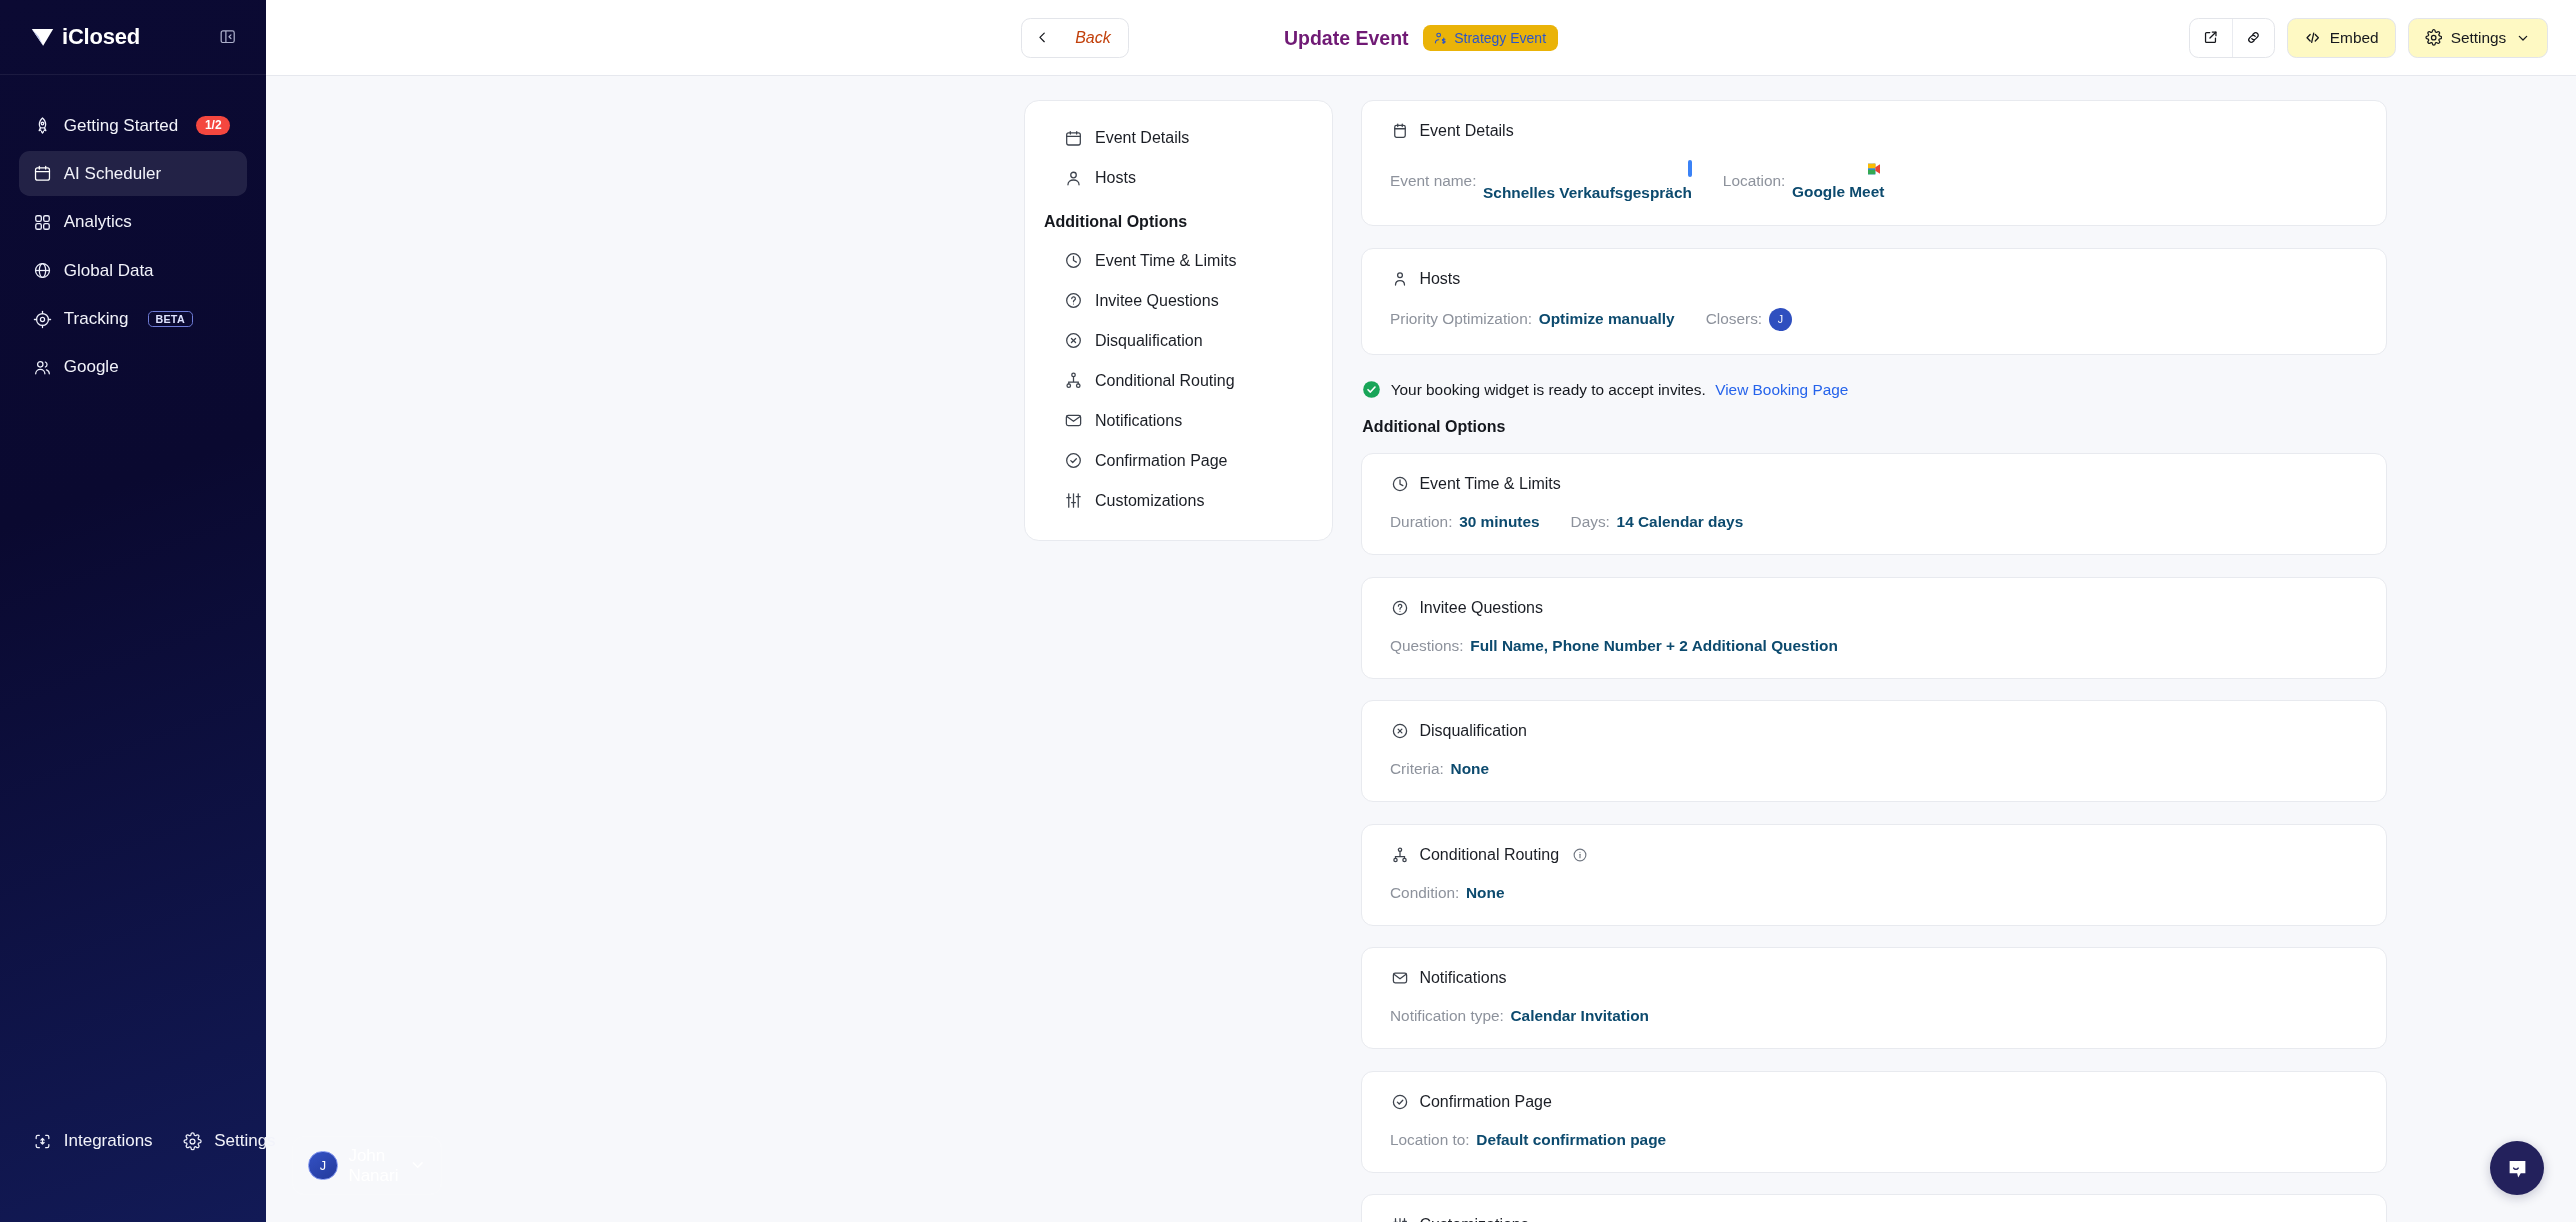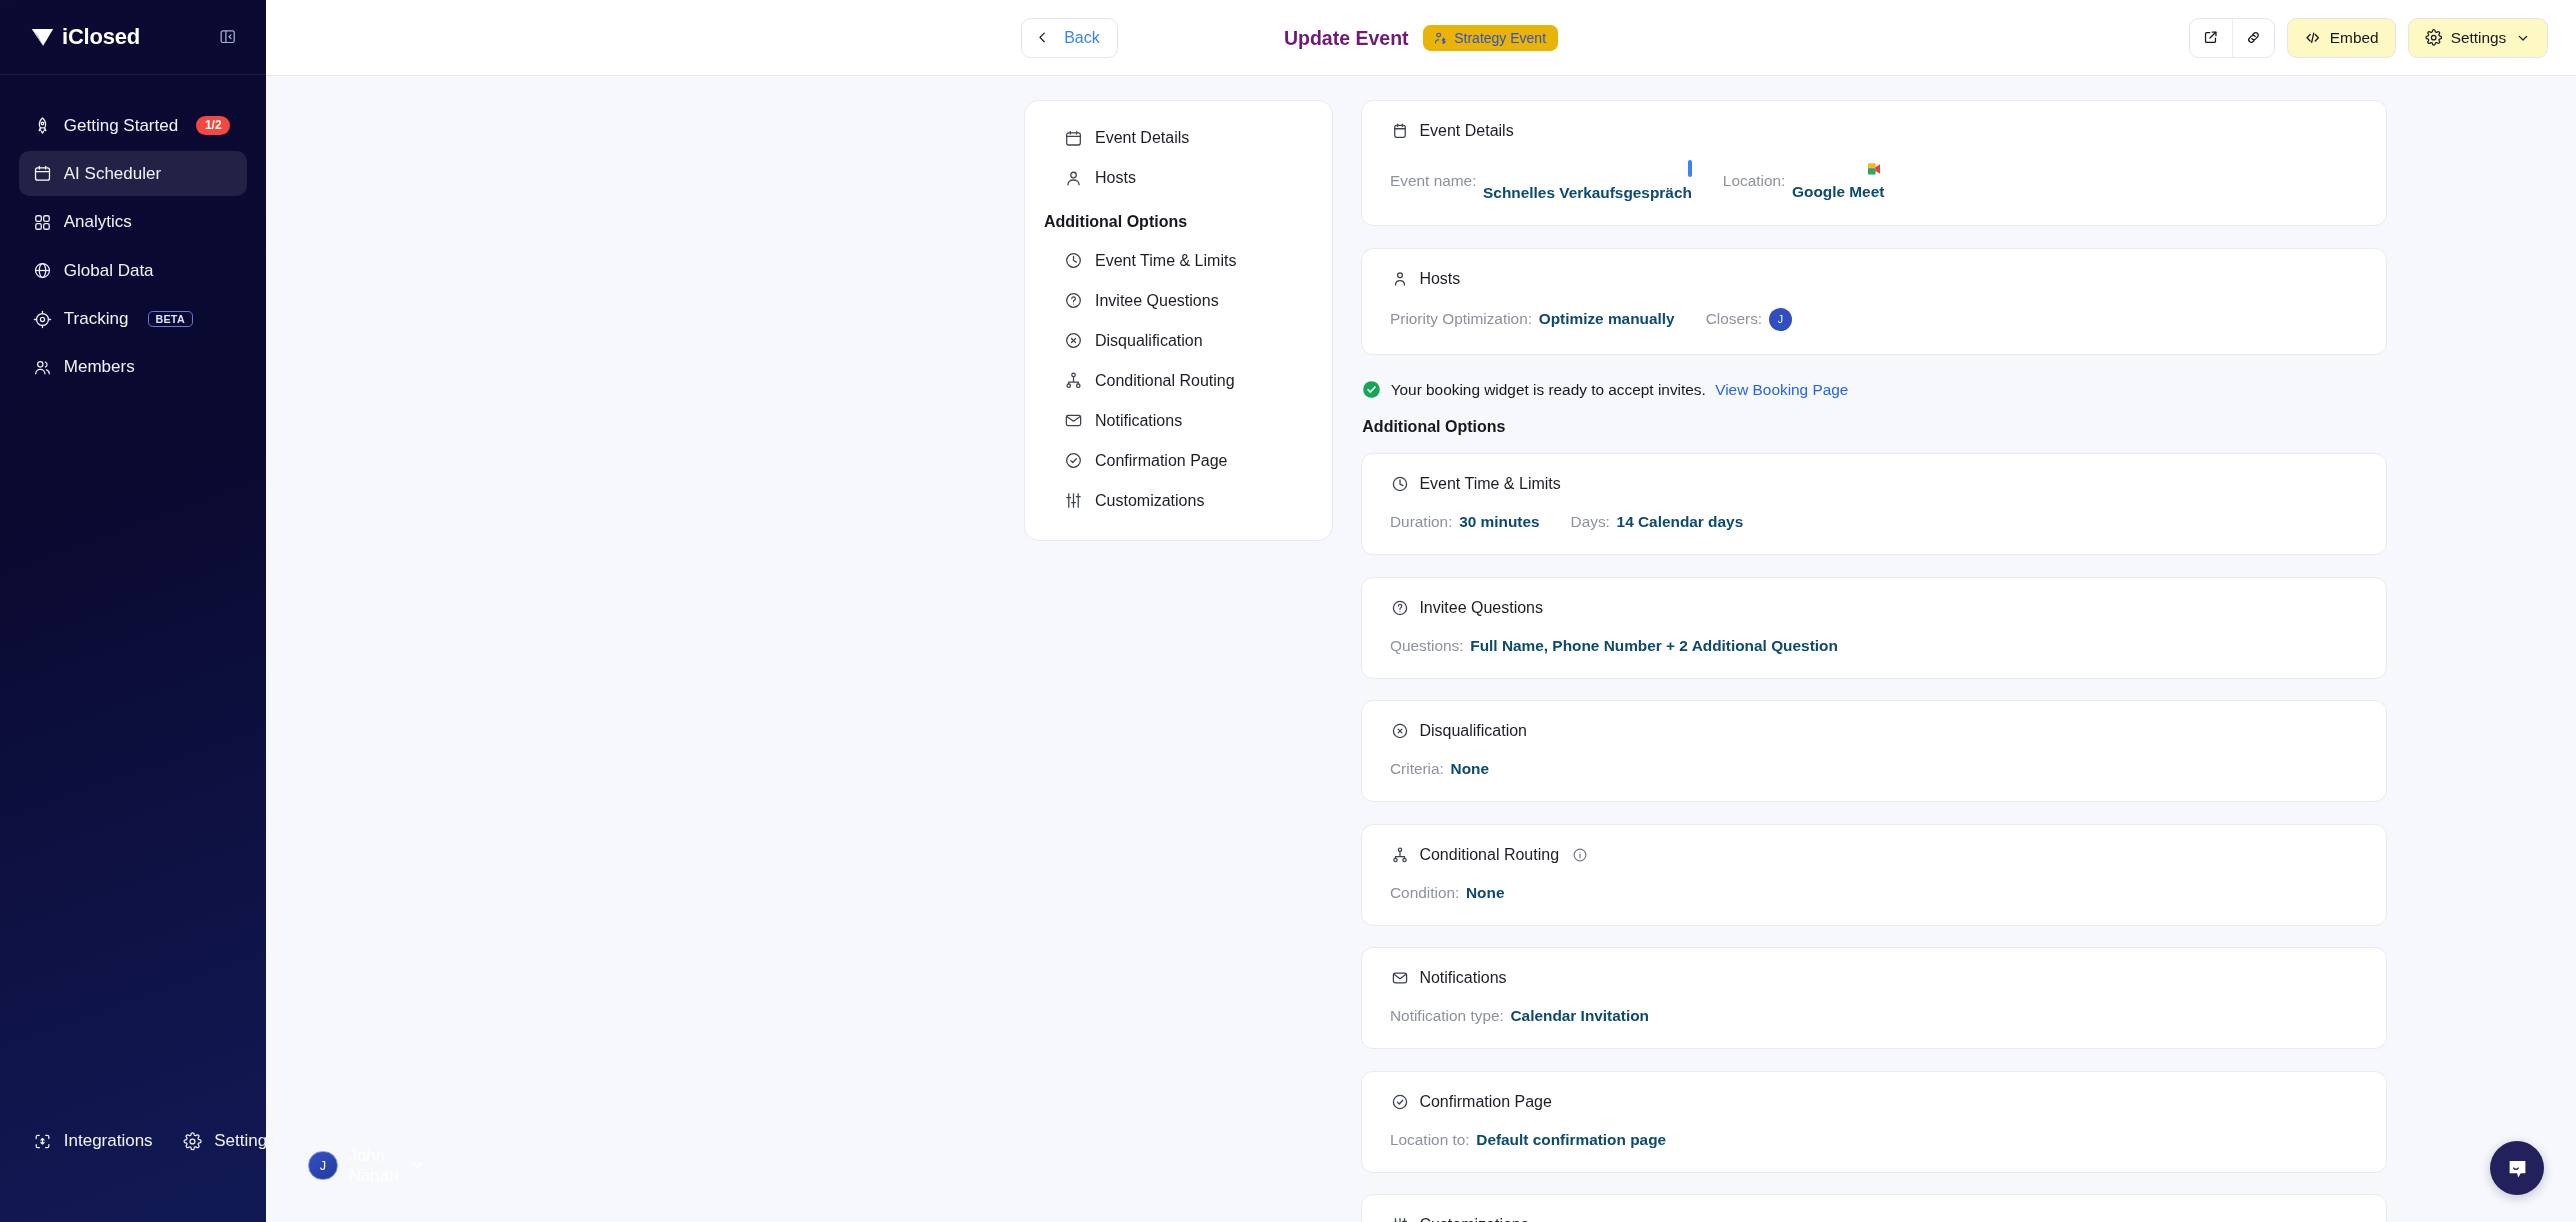--- a/index.html
+++ b/index.html
@@ -66,24 +66,24 @@
   .sb-user-name { color: #fff; font-size: 17px; flex: 1; }
 
   
   .main { flex: 1; display: flex; flex-direction: column; min-width: 0; background: #f7f8fb; }
   .topbar {
     height: 76px; background: #ffffff; border-bottom: 0.7px solid #e6e8ee;
     display: flex; align-items: center; padding: 0 28px 0 24px; gap: 13.4px;
     position: relative;
   }
   .back-btn {
-    display: flex; align-items: center; gap: 14px;
+    display: flex; align-items: center; gap: 25px;
     border: 0.7px solid #e3e5ea; background: #fff; border-radius: 9.4px;
     height: 40px; padding: 0 17.4px 0 13.4px; cursor: pointer;
-    font-size: 16px; color: #3b82f6; margin-left: 731px;
+    font-size: 16px; color: #c2410c; margin-left: 731px; font-style: italic;
   }
   .title-wrap {
     position: absolute; left: 0; right: 0; top: 0; height: 76px;
     display: flex; align-items: center; justify-content: center; gap: 14.8px;
     pointer-events: none;
   }
   .page-title { font-size: 19.5px; font-weight: 700; color: #701a75; }
   .chip-strategy {
     display: flex; align-items: center; gap: 6.7px;
     background: #eab308; color: #2b54c9; border-radius: 7.4px;
@@ -248,21 +248,21 @@
       </div>
 
       <div class="sb-item">
         <span class="sb-ico">
           <svg width="19" height="19" viewBox="0 0 24 24" fill="none" stroke="#eef0fb" stroke-width="1.6" stroke-linecap="round">
             <circle cx="9.2" cy="8" r="3.4"></circle>
             <path d="M3.4 20c0-3.4 2.6-5.6 5.8-5.6s5.8 2.2 5.8 5.6"></path>
             <path d="M15.6 5.1a3.4 3.4 0 0 1 0 6.3M17 14.9c2.2.7 3.6 2.6 3.6 5.1"></path>
           </svg>
         </span>
-        <span class="sb-label">Members</span>
+        <span class="sb-label">Google</span>
       </div>
     </nav>
 
     <div class="sb-bottom">
       <div class="sb-item">
         <span class="sb-ico">
           <svg width="19" height="19" viewBox="0 0 24 24" fill="none" stroke="#eef0fb" stroke-width="1.6" stroke-linecap="round">
             <path d="M8 4.2h-2a2 2 0 0 0-2 2v2M16 4.2h2a2 2 0 0 1 2 2v2M8 19.8h-2a2 2 0 0 1-2-2v-2M16 19.8h2a2 2 0 0 0 2-2v-2"></path>
             <path d="M12 8.2v7M12 8.2l-2 2M12 8.2l2 2M12 15.2l-2-2M12 15.2l2-2"></path>
           </svg>

